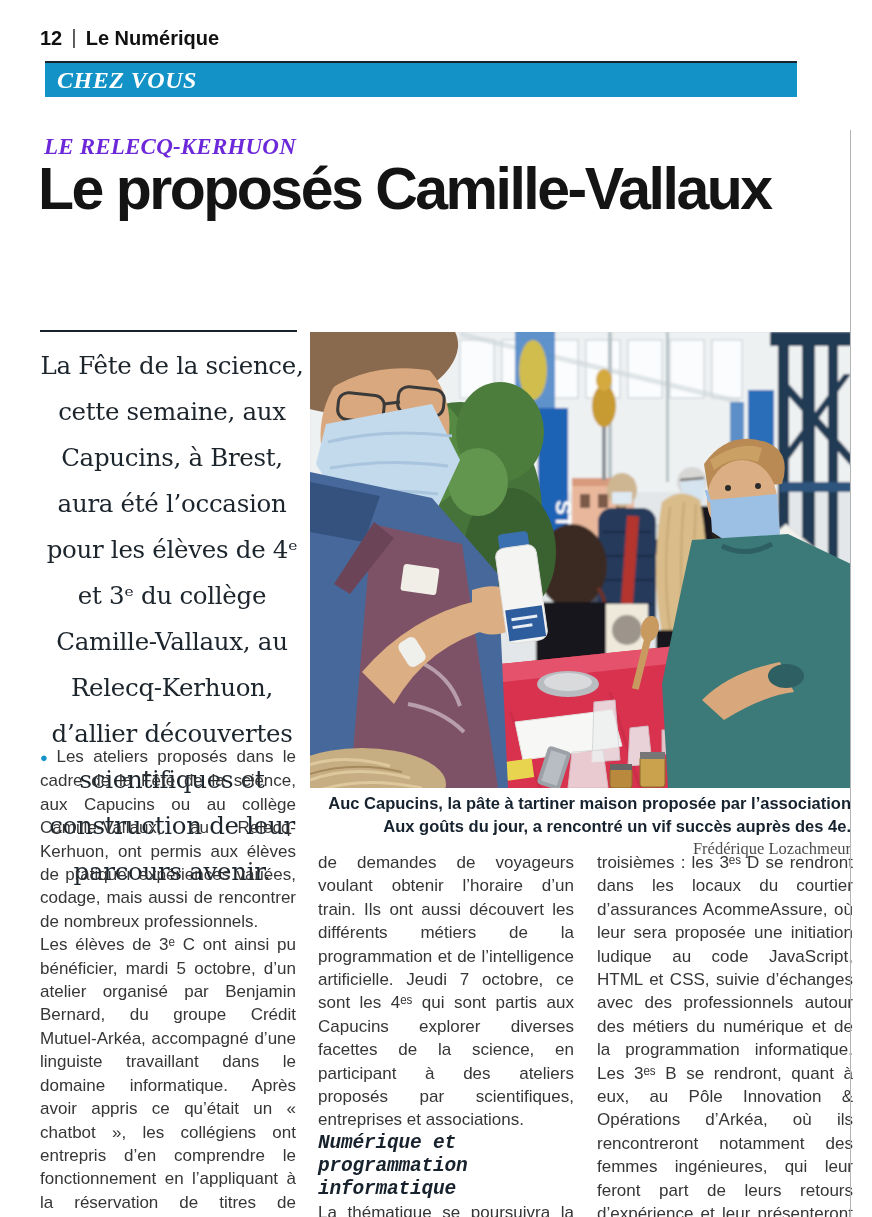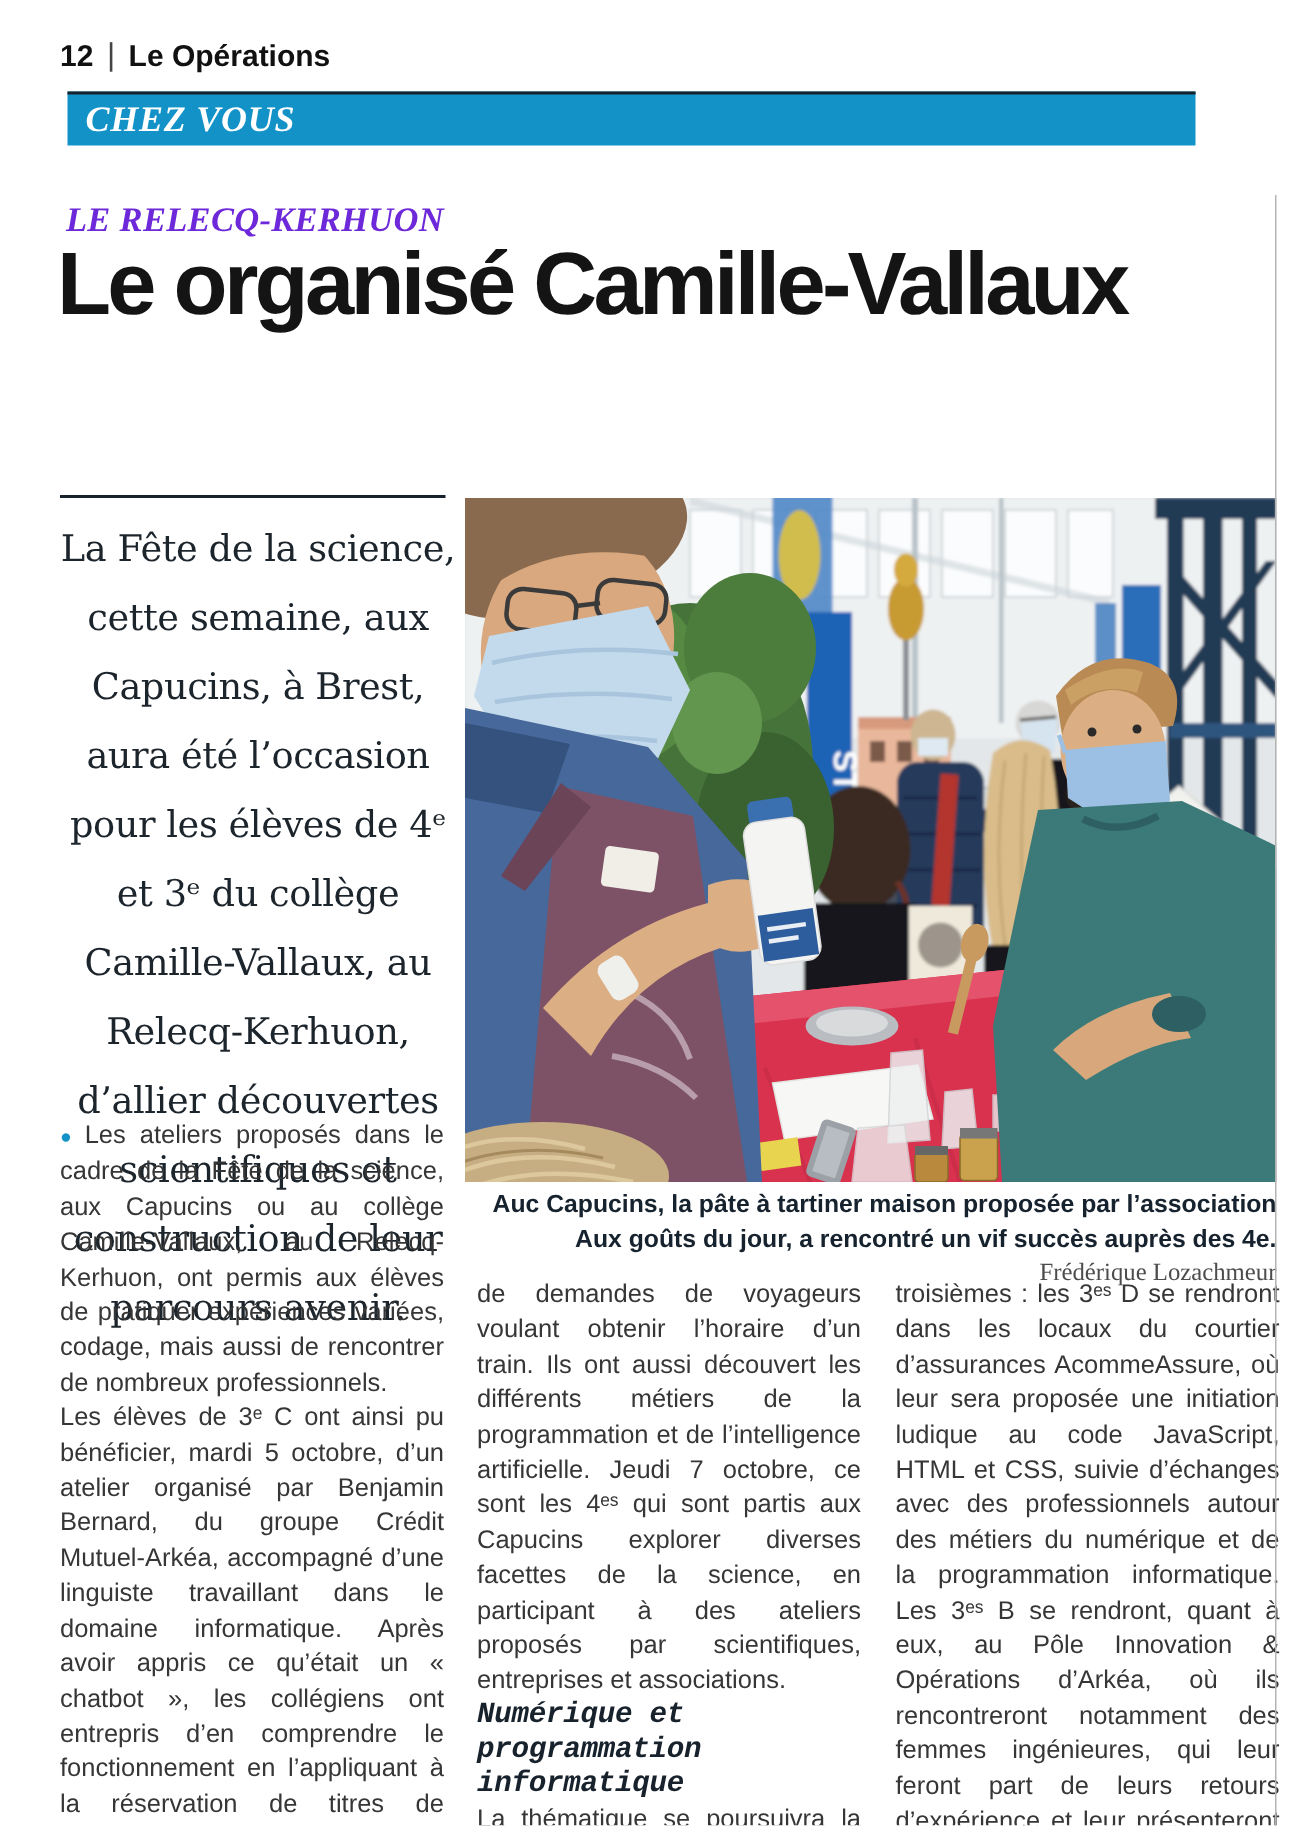--- a/index.html
+++ b/index.html
@@ -59,30 +59,30 @@
   .edge-line{position:absolute;left:850px;top:130px;width:1px;height:1087px;background:#b4b4b4;}
 </style>
 </head>
 <body>
 
 <div class="page">
 
   <div class="masthead">
     <span>12</span>
     <span class="sep">|</span>
-    <span>Le Opérations</span>
+    <span>Le Numérique</span>
   </div>
 
   <div class="section-banner">
     <span class="section-banner-label">CHEZ VOUS</span>
   </div>
 
   <div class="kicker">LE RELECQ-KERHUON</div>
   <div class="headline">
-    <span>Le organisé Camille-Vallaux</span><br>
+    <span>Le proposés Camille-Vallaux</span><br>
   </div>
 
   <div class="lede-rule"></div>
   <div class="lede">La Fête de la science, cette semaine, aux Capucins, à Brest, aura été l’occasion pour les élèves de 4ᵉ et 3ᵉ du collège Camille-Vallaux, au Relecq-Kerhuon, d’allier découvertes scientifiques et construction de leur parcours avenir.</div>
 
   <div class="photo-frame">
     <svg width="541" height="456" viewBox="0 0 541 456" xmlns="http://www.w3.org/2000/svg">
       <defs>
         <filter id="bgblur" x="-5%" y="-5%" width="110%" height="110%">
             <feGaussianBlur stdDeviation="1.1"></feGaussianBlur>

